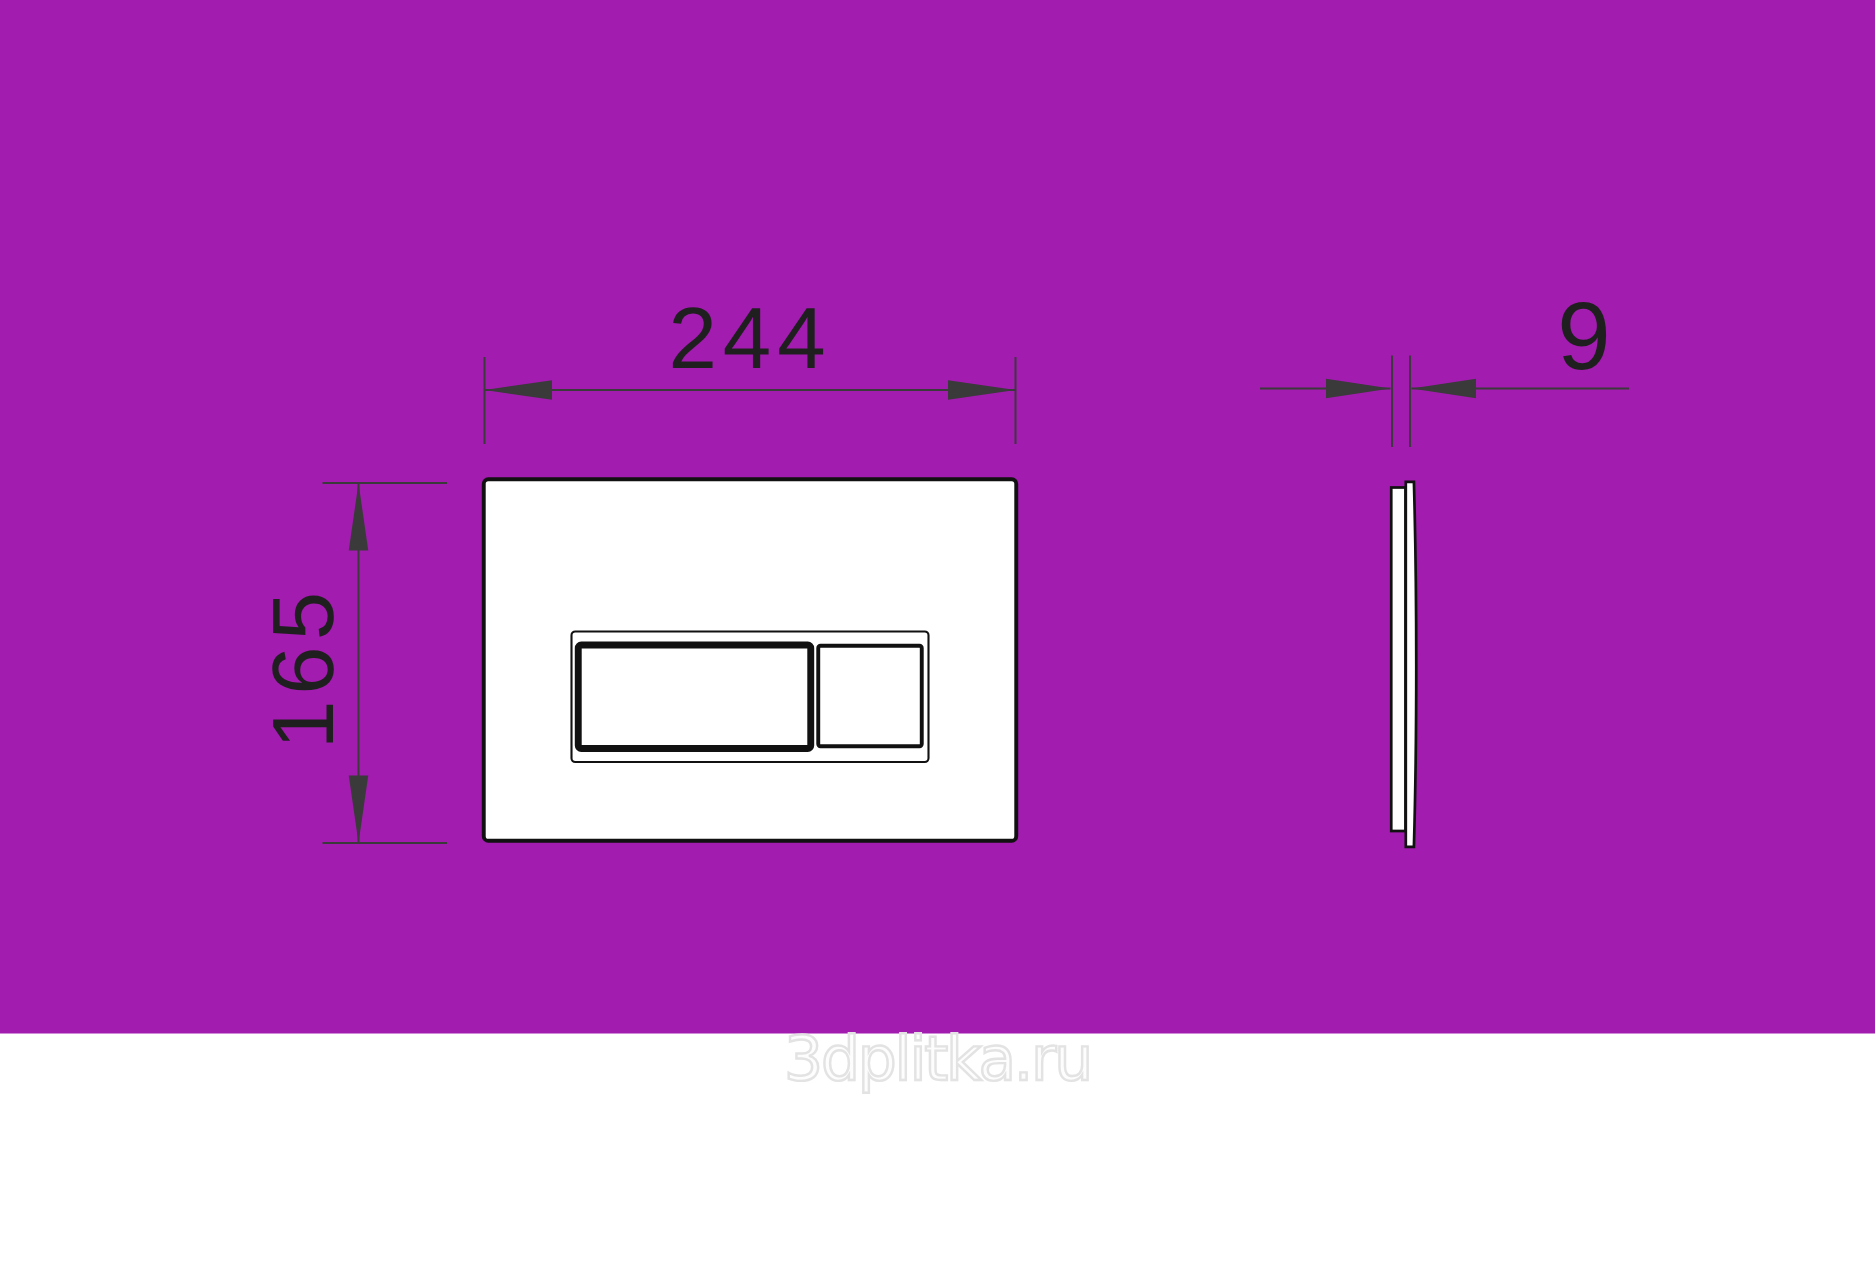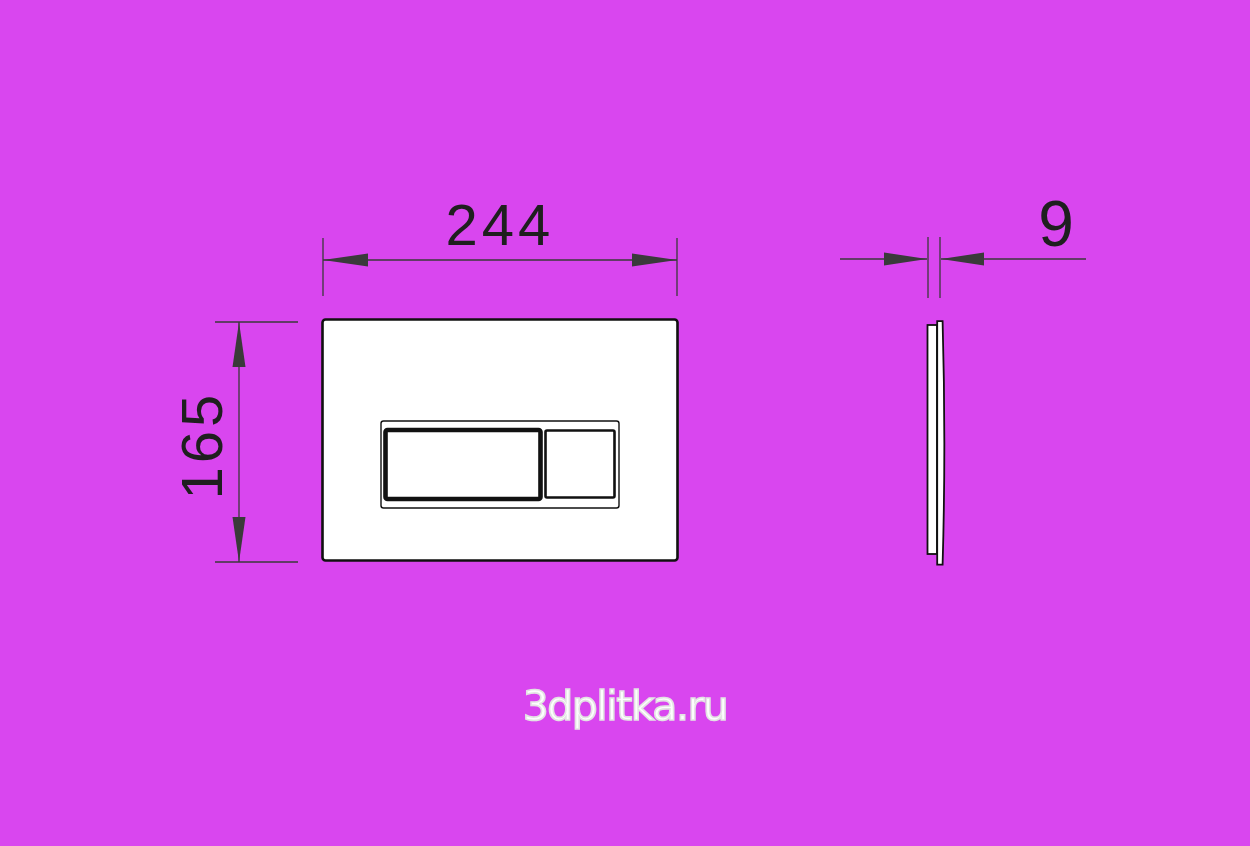--- a/index.html
+++ b/index.html
@@ -7,22 +7,22 @@
     padding: 0;
     background: #ffffff;
     width: 1250px;
     height: 846px;
     overflow: hidden;
     font-family: "Liberation Sans", sans-serif;
   }
   .stage {
     position: relative;
     width: 1250px;
-    height: 846px;
-    background: #d946ef;
+    height: 689px;
+    background: #a21caf;
   }
   svg { display: block; }
   .dim-label {
     font-family: "Liberation Sans", sans-serif;
     font-size: 58px;
     letter-spacing: 4px;
     stroke: none;
   }
   .dim-label-small {
     font-family: "Liberation Sans", sans-serif;

